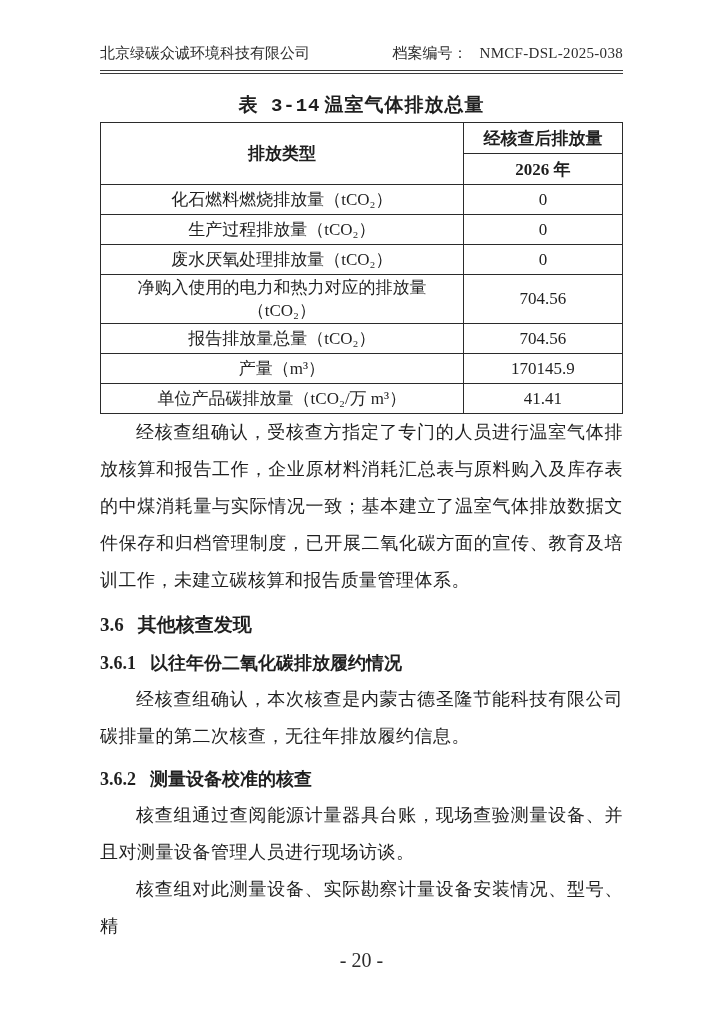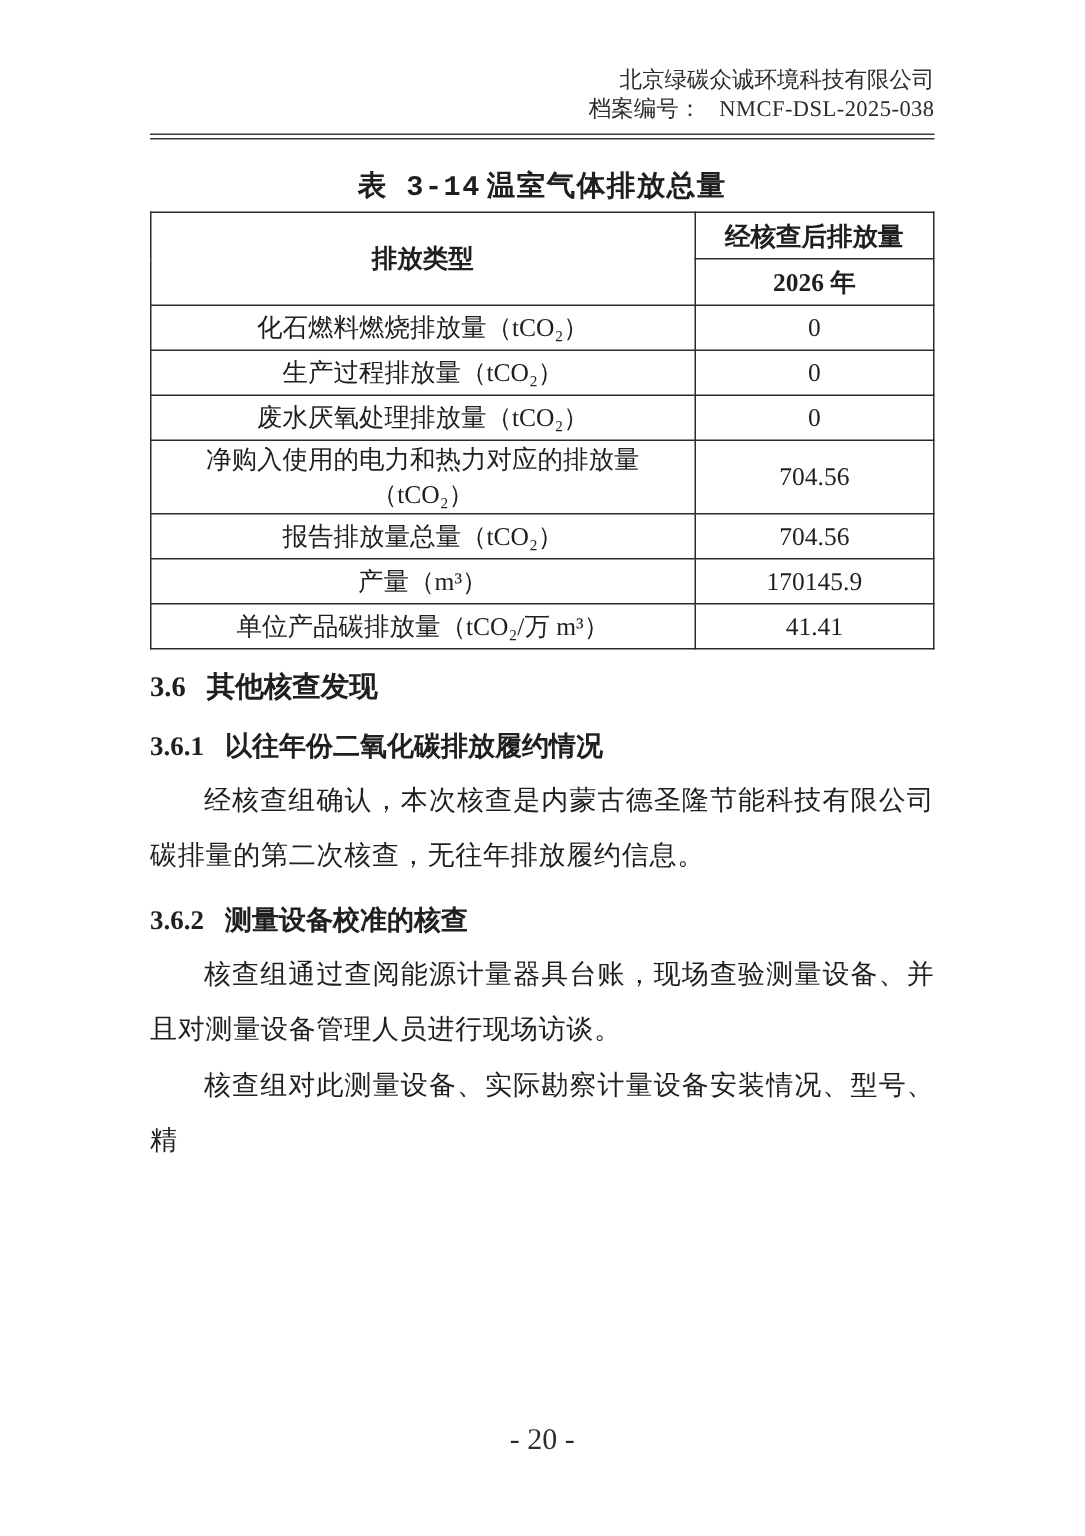--- a/index.html
+++ b/index.html
@@ -18,21 +18,20 @@
 
   
   .doc-header {
     display: flex;
     justify-content: space-between;
     align-items: flex-end;
     font-size: 15px;
     color: #2c2c2c;
     padding-bottom: 7px;
     border-bottom: 4px double #3a3a3a;
-    flex-direction: column;
   }
   .doc-header .archive { display: flex; align-items: baseline; }
   .doc-header .archive .num { margin-left: 12px; letter-spacing: 0.3px; }
 
   
   .table-title {
     margin: 18px 0 4px 0;
     text-align: center;
     font-size: 19px;
     font-weight: bold;
@@ -148,20 +147,21 @@
           <td>产量（m³）</td>
           <td>170145.9</td>
         </tr>
         <tr>
           <td>单位产品碳排放量（tCO₂/万 m³）</td>
           <td>41.41</td>
         </tr>
       </tbody>
     </table>
 
+    <p class="para">经核查组确认，受核查方指定了专门的人员进行温室气体排放核算和报告工作，企业原材料消耗汇总表与原料购入及库存表的中煤消耗量与实际情况一致；基本建立了温室气体排放数据文件保存和归档管理制度，已开展二氧化碳方面的宣传、教育及培训工作，未建立碳核算和报告质量管理体系。</p>
 
     <div class="h2">
       <span class="num">3.6</span><span>其他核查发现</span>
     </div>
 
     <div class="h3">
       <span class="num">3.6.1</span><span>以往年份二氧化碳排放履约情况</span>
     </div>
     <p class="para">经核查组确认，本次核查是内蒙古德圣隆节能科技有限公司碳排量的第二次核查，无往年排放履约信息。</p>
 

